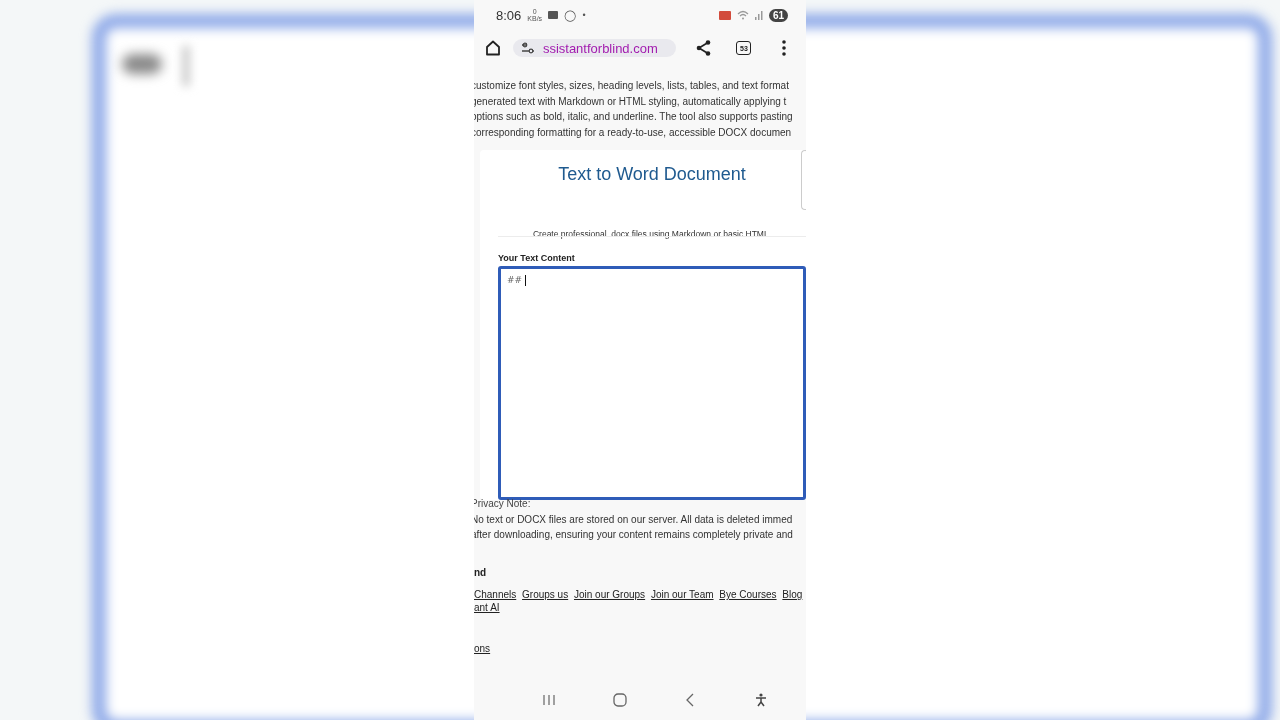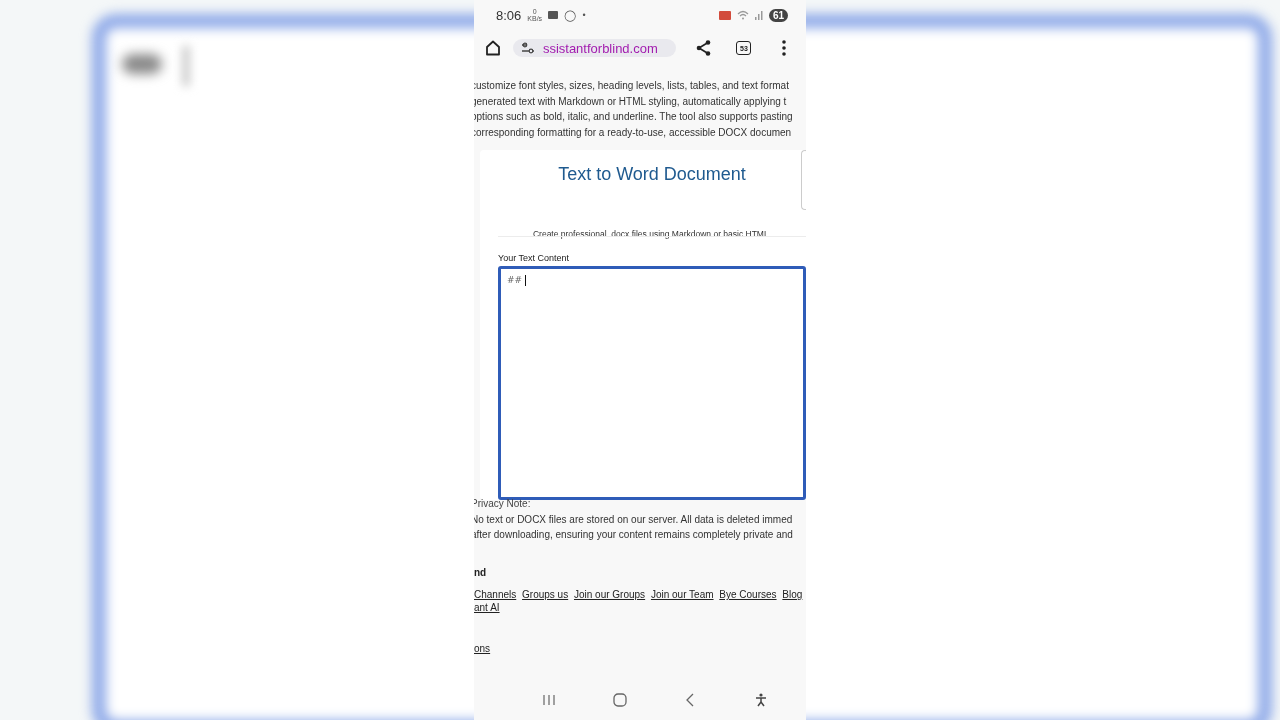--- a/index.html
+++ b/index.html
@@ -24,21 +24,21 @@
   .tabs-count { width: 15px; height: 14px; border: 1.5px solid #222; border-radius: 3px; font-size: 7px; display: flex; align-items: center; justify-content: center; font-weight: bold; color: #222; }
   .content { position: relative; height: 620px; overflow: hidden; background: #f8f8f8; }
   .intro { position: absolute; left: 0; top: 0; width: 340px; font-size: 10px; line-height: 15.5px; color: #333; white-space: nowrap; }
   .intro p { margin-left: -3px; }
   .intro .clip-top { height: 8px; overflow: hidden; color: #999; }
   .card { position: absolute; left: 6px; top: 80px; width: 326px; height: 350px; background: #fff; border-radius: 4px; }
   .card-title { position: absolute; left: 0; width: 344px; top: 14px; text-align: center; font-size: 18px; font-weight: normal; color: #1f5a8f; }
   .card-sub { position: absolute; left: 0; width: 344px; top: 55px; text-align: center; font-size: 8.5px; color: #333; margin-top: 24px; }
   .card-divider { position: absolute; left: 18px; right: 0; top: 86px; height: 1px; background: #ececec; }
   .right-frag { position: absolute; left: 327px; top: 80px; width: 10px; height: 60px; border: 1px solid #ccc; border-right: none; border-radius: 4px 0 0 4px; }
-  .field-label { position: absolute; left: 18px; top: 103px; font-size: 9px; font-weight: normal; color: #222; }
+  .field-label { position: absolute; left: 18px; top: 103px; font-size: 9px; font-weight: bold; color: #222; }
   .textarea { position: absolute; left: 24px; top: 196px; width: 308px; height: 234px; border: 3px solid #2f5cb8; border-radius: 3px; background: #fff; padding: 6px 6px; font-size: 9px; color: #666; font-family: "DejaVu Sans", sans-serif; }
   .caret { display: inline-block; width: 1px; height: 11px; background: #111; vertical-align: middle; margin-left: 3px; }
   .privacy { position: absolute; left: -3px; top: 426px; font-size: 10px; line-height: 15.5px; color: #333; white-space: nowrap; }
   .privacy-label { color: #444; }
   .footer-head { position: absolute; left: 0; top: 497px; font-size: 10px; font-weight: bold; color: #222; }
   .footer-links { position: absolute; left: 0; top: 517px; font-size: 10px; line-height: 15px; color: #222; white-space: nowrap; }
   .footer-links a { color: #222; text-decoration: underline; margin-right: 3px; }
   .footer-links2 { position: absolute; left: 0; top: 532px; font-size: 10px; }
   .footer-links2 a, .footer-links3 a { color: #222; text-decoration: underline; }
   .footer-links3 { position: absolute; left: 0; top: 573px; font-size: 10px; }

